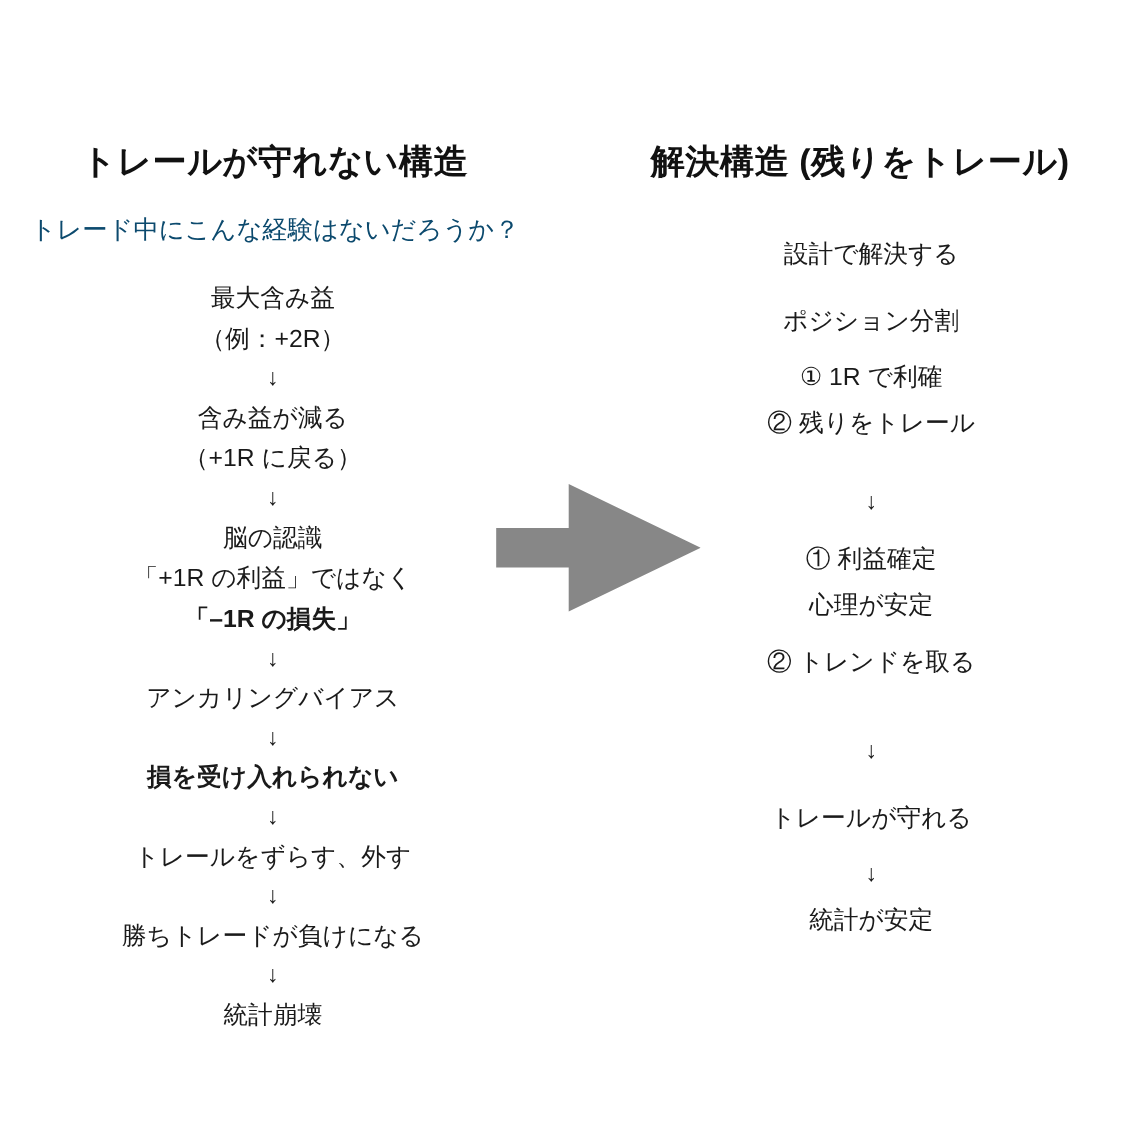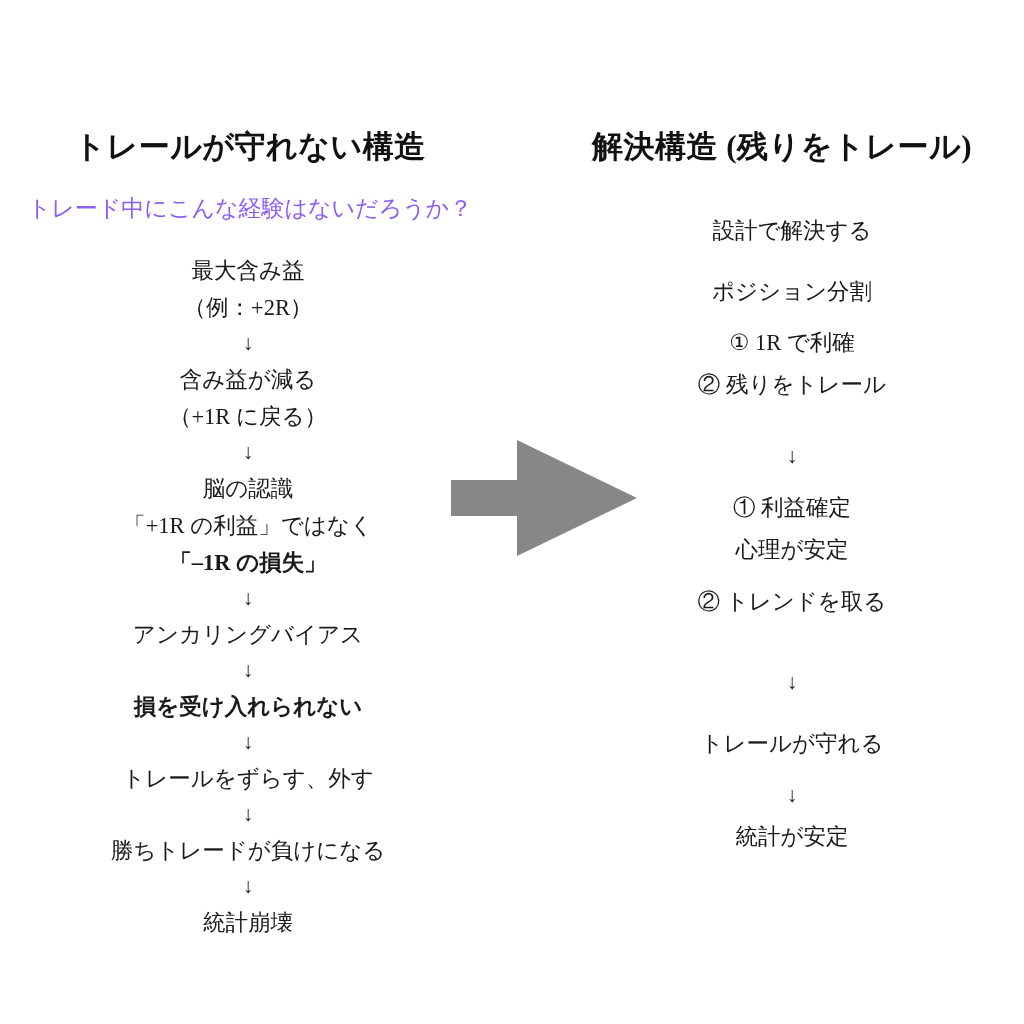--- a/index.html
+++ b/index.html
@@ -7,21 +7,21 @@
     margin: 0;
     padding: 0;
     background: #ffffff;
   }
   #slide {
     position: relative;
     width: 1024px;
     height: 1024px;
     background: #ffffff;
     overflow: hidden;
-    font-family: Liberation Serif, serif;
+    font-family: Liberation Sans, sans-serif;
     color: #1a1a1a;
     -webkit-font-smoothing: antialiased;
   }
 
   
   .column {
     position: absolute;
     top: 0;
     height: 1024px;
   }
@@ -41,21 +41,21 @@
   #left-column .col-title  { top: 126px; left: 0; }
   #right-column .col-title { top: 126px; left: 0; }
 
   .col-subtitle {
     position: absolute;
     top: 193px;
     left: 0;
     width: 100%;
     text-align: center;
     font-size: 23px;
-    color: #8b5cf6;
+    color: #0c4a6e;
     white-space: nowrap;
   }
 
   
   .flow {
     position: absolute;
     width: 100%;
     text-align: center;
   }
   #left-flow  { top: 252px; left: -2px; }

